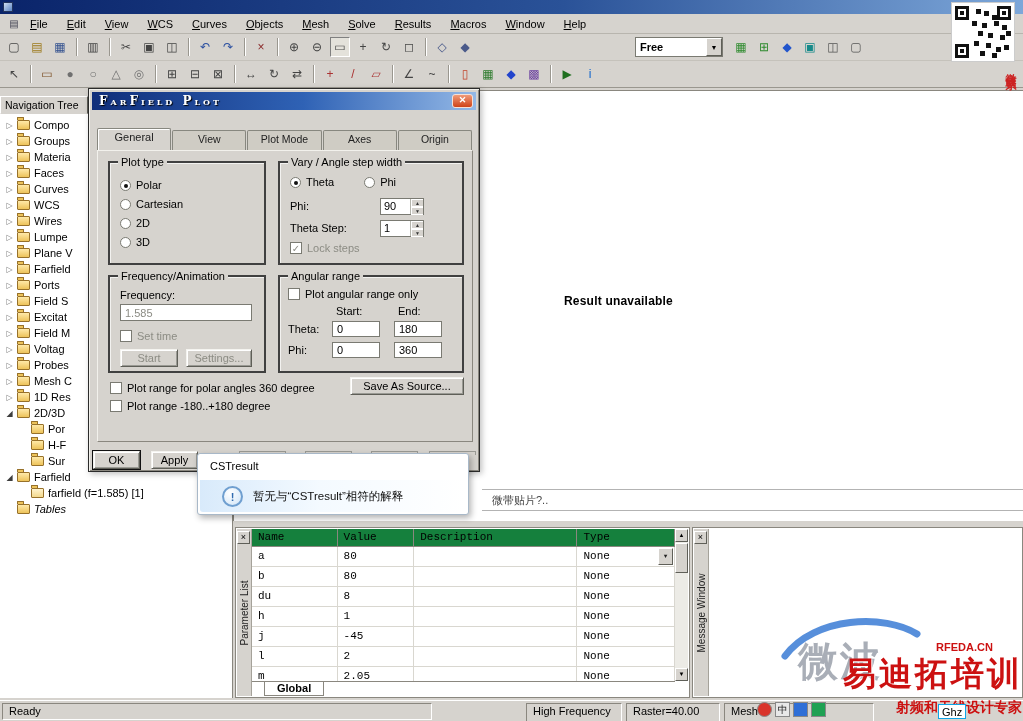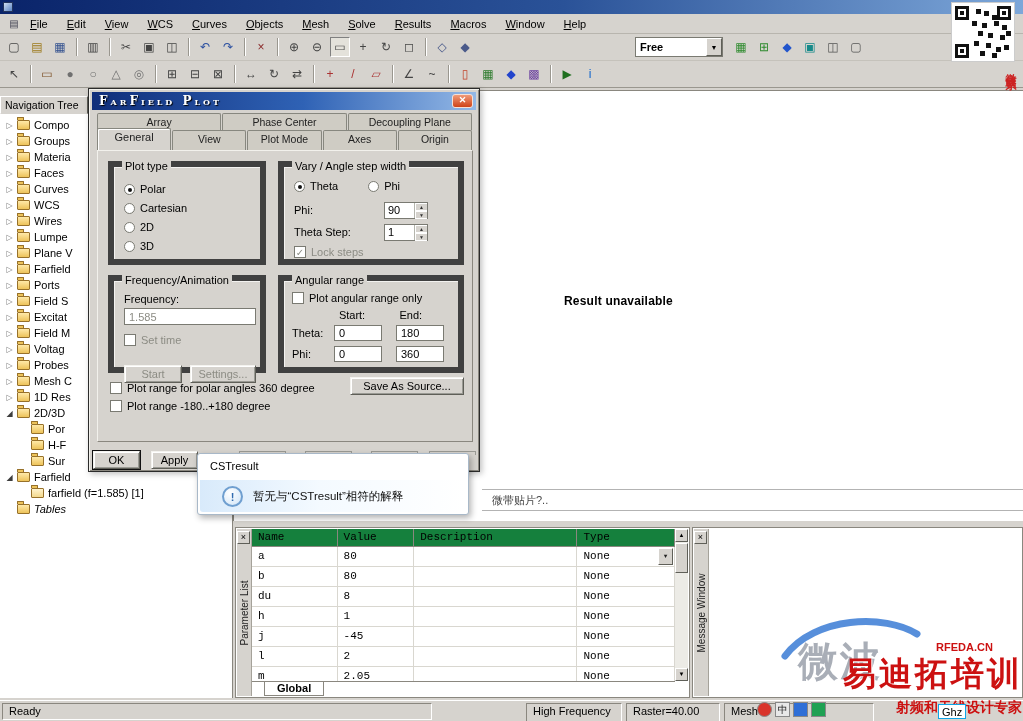--- a/index.html
+++ b/index.html
@@ -46,21 +46,21 @@
   .dialog{left:88px;top:88px;width:392px;height:384px;background:#d6d3ce;border:1px solid #2b2b2b;box-shadow:inset 1px 1px 0 #f2f1ec,inset -1px -1px 0 #8a877f,2px 2px 6px rgba(0,0,0,.25);z-index:40}
   .dlg-title{position:absolute;left:3px;top:3px;right:3px;height:18px;background:linear-gradient(90deg,#102e7a,#2f62b5 55%,#93b8e6);display:flex;align-items:center;padding:0 3px 0 7px}
   .dlg-title-text{flex:1;color:#fff;font-family:"DejaVu Serif",serif;font-variant:small-caps;font-weight:bold;letter-spacing:3px;font-size:12px;text-shadow:1px 1px 1px #000}
   .dlg-close{width:21px;height:14px;background:linear-gradient(180deg,#f09a78,#cf4318);border:1px solid #f5e0d6;border-radius:3px;color:#fff;font-size:9px;line-height:11px;text-align:center;font-weight:bold}
   .dtabs{position:absolute;left:8px;display:flex;width:376px}
   .drow1{top:24px;height:17px}
   .drow2{top:41px;height:20px}
   .dtab{flex:1;text-align:center;padding-top:2px;background:#cfccc4;border:1px solid #87877f;border-bottom:none;border-radius:2px 2px 0 0;margin-right:1px;color:#222;font-size:10.5px;white-space:nowrap;overflow:hidden}
   .dtab.dactive{background:#d6d3ce;position:relative;top:-2px;height:22px;box-shadow:inset 1px 1px 0 #fff;font-size:11px;z-index:2}
   .dlg-content{position:absolute;left:8px;top:61px;width:376px;height:292px;border:1px solid;border-color:#f2f1ec #8a877f #8a877f #f2f1ec;background:#d6d3ce}
-  .group{position:absolute;border:6px solid #404040;box-shadow:inset 1px 1px 0 rgba(255,255,255,.7)}
+  .group{position:absolute;border:2px solid #404040;box-shadow:inset 1px 1px 0 rgba(255,255,255,.7)}
   .glabel{position:absolute;top:-7px;left:8px;background:#d6d3ce;padding:0 3px;white-space:nowrap}
   .g1{left:10px;top:10px;width:158px;height:104px;padding:16px 0 0 10px}
   .g2{left:180px;top:10px;width:186px;height:104px;padding:8px 0 16px 10px}
   .g3{left:10px;top:124px;width:158px;height:98px;padding:12px 0 0 10px}
   .g4{left:180px;top:124px;width:186px;height:98px;padding:8px 0 0 8px}
   .vstack{display:flex;flex-direction:column;gap:7px}
   .hrow{display:flex;align-items:center}
   .radio-row{display:flex;align-items:center;cursor:default}
   .radio{width:11px;height:11px;border-radius:50%;background:#fff;border:1px solid #7a7a72;margin-right:5px;position:relative;flex:none}
   .radio.checked::after{content:"";position:absolute;left:3px;top:3px;width:4px;height:4px;border-radius:50%;background:#111}
@@ -70,21 +70,21 @@
   .vary-radios{height:20px;margin-bottom:2px}
   .vary-radios .radio-row{margin-right:30px}
   .vlab{width:90px}
   .spin{display:inline-flex;width:44px;height:17px;background:#fff;border:1px solid #7a7a72}
   .spin-val{flex:1;padding:1px 3px}
   .spin-btns{width:13px;display:flex;flex-direction:column;border-left:1px solid #b5b5ad}
   .sb{flex:1;font-size:5px;line-height:6px;text-align:center;background:#d6d3ce;border:1px solid #fff;border-right:none;color:#333}
   .g2 .hrow{height:22px}
   .g2 .lockrow{height:18px}
   .freqinput{width:132px;height:17px;margin:3px 0 6px 0;border:1px solid #7a7a72;background:#fff;color:#8c8c84;font-size:11px;padding:1px 4px;font-family:inherit}
-  .g3 .hrow{height:18px;margin-bottom:16px}
+  .g3 .hrow{height:18px;margin-bottom:4px}
   .btnrow{display:flex;gap:8px}
   .btn{background:#d6d3ce;border:1px solid;border-color:#f4f3ef #5f5f58 #5f5f58 #f4f3ef;box-shadow:inset 1px 1px 0 #fff,inset -1px -1px 0 #9a9a94;font-size:11px;text-align:center;line-height:16px;color:#000;cursor:default}
   .btn.disabled{color:#8c8c84}
   .btn.focused{outline:1px solid #111}
   .w58{width:58px;height:18px}.w66{width:66px;height:18px}
   .g4 .onlyrow{height:18px}
   .ang-head{display:flex;align-items:center;height:15px}
   .ang-spacer{width:46px}
   .ang-col{width:62px;padding-left:2px}
   .ang-row{display:flex;align-items:center;height:21px}
@@ -388,25 +388,20 @@
   <div class="abs chatband">
     <span>微带贴片?..</span>
   </div>
   <div class="abs hsplit"></div>
 
   <div class="abs dialog">
     <div class="dlg-title">
       <span class="dlg-title-text">FarField Plot</span>
       <span class="dlg-close">✕</span>
     </div>
-    <div class="dtabs drow1">
-        <span class="dtab">Array</span>
-        <span class="dtab">Phase Center</span>
-        <span class="dtab">Decoupling Plane</span>
-      </div>
     <div class="dtabs drow2">
         <span class="dtab dactive">General</span>
         <span class="dtab">View</span>
         <span class="dtab">Plot Mode</span>
         <span class="dtab">Axes</span>
         <span class="dtab">Origin</span>
       </div>
     <div class="dlg-content">
 
       <div class="group g1">

